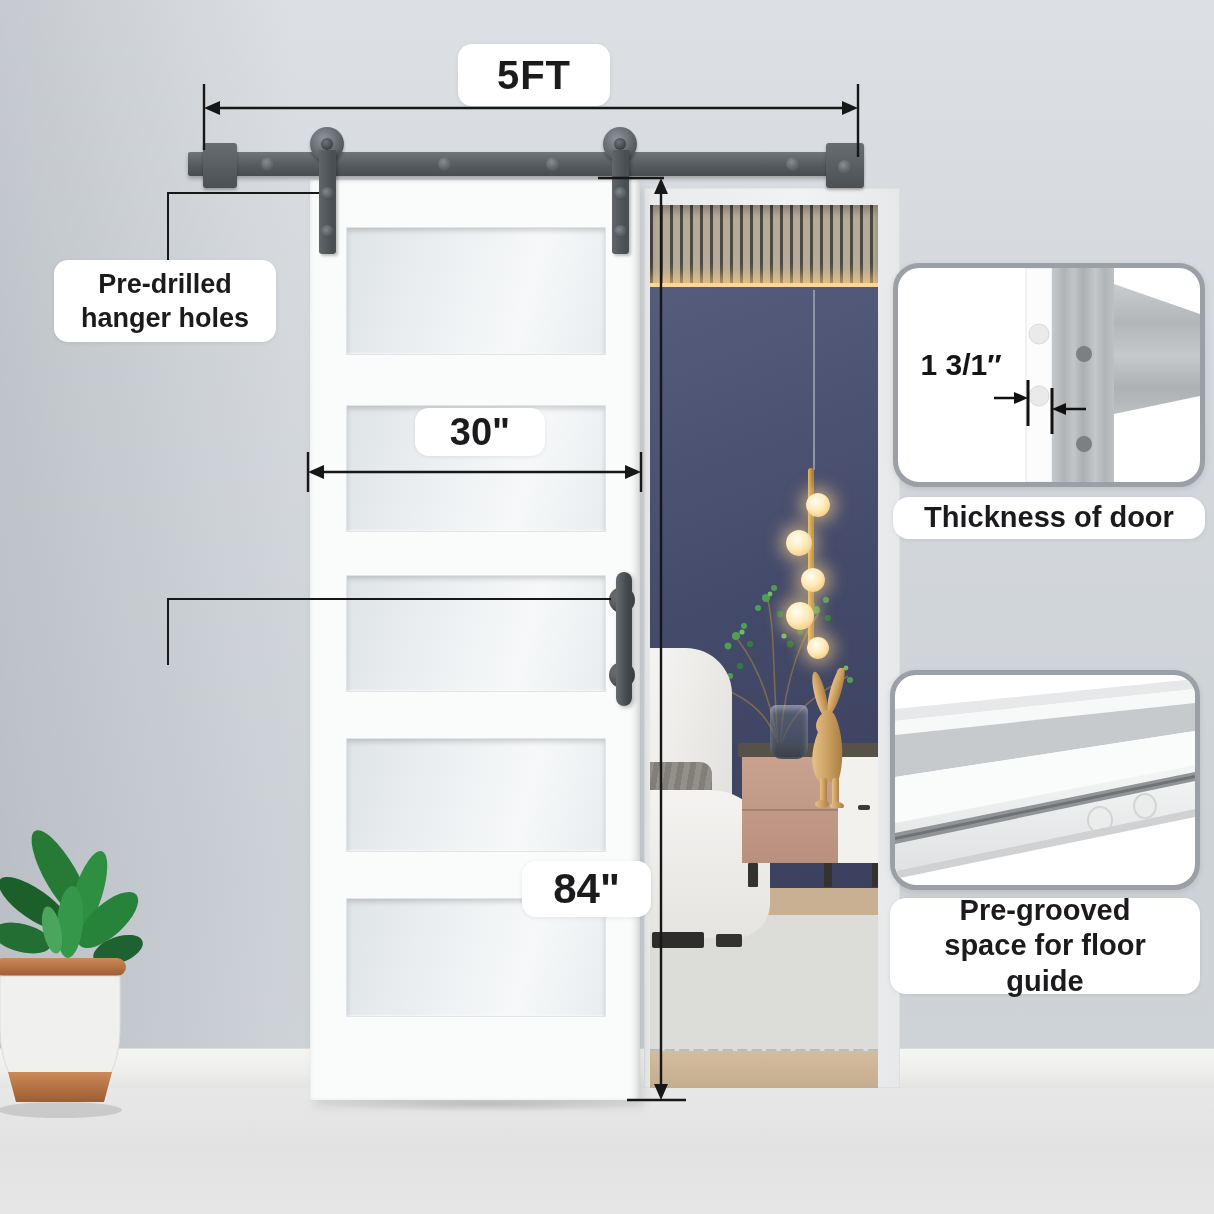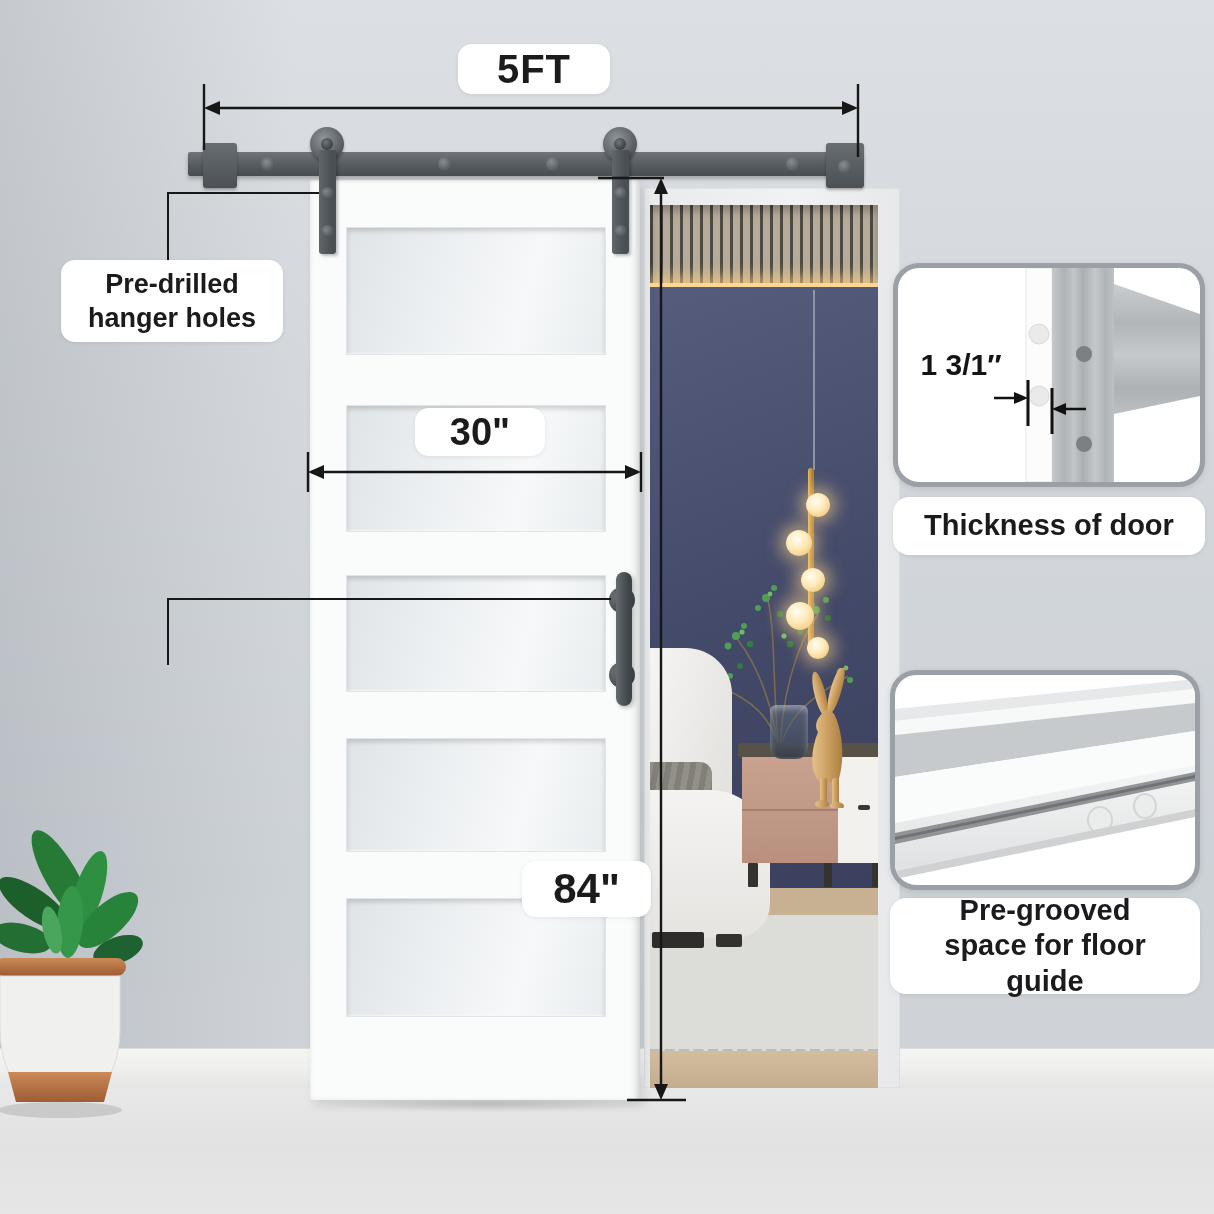--- a/index.html
+++ b/index.html
@@ -116,36 +116,36 @@
     background:radial-gradient(circle at 38% 35%,#80868a,#45494d 80%);}
   .sbl1{left:321px;top:187px;} .sbl2{left:321px;top:225px;}
   .sbr1{left:614px;top:187px;} .sbr2{left:614px;top:225px;}
   .hub{width:12px;height:12px;border-radius:50%;top:138px;
     background:radial-gradient(circle at 40% 35%,#6e7478,#35393d 80%);}
   .hub-left{left:321px;} .hub-right{left:614px;}
 
   
   .dim-label{background:#ffffff;border-radius:14px;display:flex;align-items:center;justify-content:center;
     box-shadow:0 1px 4px rgba(0,0,0,.08);color:#1b1b1d;text-align:center;}
-  .lbl-5ft{left:458px;top:44px;width:152px;height:50px;font-size:40px;font-weight:700;letter-spacing:1px;}
+  .lbl-5ft{left:458px;top:44px;width:152px;height:62px;font-size:40px;font-weight:700;letter-spacing:1px;}
   .lbl-30{left:415px;top:408px;width:130px;height:48px;font-size:38px;font-weight:600;}
   .lbl-84{left:522px;top:861px;width:129px;height:56px;font-size:42px;font-weight:600;}
-  .lbl-callout{left:61px;width:222px;font-size:27px;font-weight:600;line-height:1.26;
+  .lbl-callout{left:54px;width:222px;font-size:27px;font-weight:600;line-height:1.26;
     border-radius:14px;padding:8px 10px;box-sizing:border-box;}
   .lbl-hanger{top:260px;height:82px;}
   .lbl-handle{top:663px;height:80px;}
 
   
   .inset{background:#ffffff;border:5px solid #9aa0a5;border-radius:26px;overflow:hidden;
     box-shadow:0 2px 6px rgba(0,0,0,.10);}
   .inset-thickness{left:893px;top:263px;width:302px;height:214px;}
   .inset-groove{left:890px;top:670px;width:300px;height:210px;}
   .inset-caption{background:#ffffff;border-radius:16px;display:flex;align-items:center;justify-content:center;
     text-align:center;font-size:29px;font-weight:600;color:#1b1b1d;box-shadow:0 1px 4px rgba(0,0,0,.08);line-height:1.22;}
-  .cap-thickness{left:893px;top:497px;width:312px;height:58px;}
+  .cap-thickness{left:893px;top:497px;width:312px;height:42px;}
   .cap-groove{left:890px;top:898px;width:310px;height:96px;padding:0 27px;box-sizing:border-box;}
   .thickness-dim-text{left:903px;top:348px;width:116px;text-align:center;
     font-size:30px;font-weight:600;color:#141414;}
 
   svg{display:block;}
   .overlay-svg{left:0;top:0;pointer-events:none;}
 </style>
 </head>
 <body>
 

